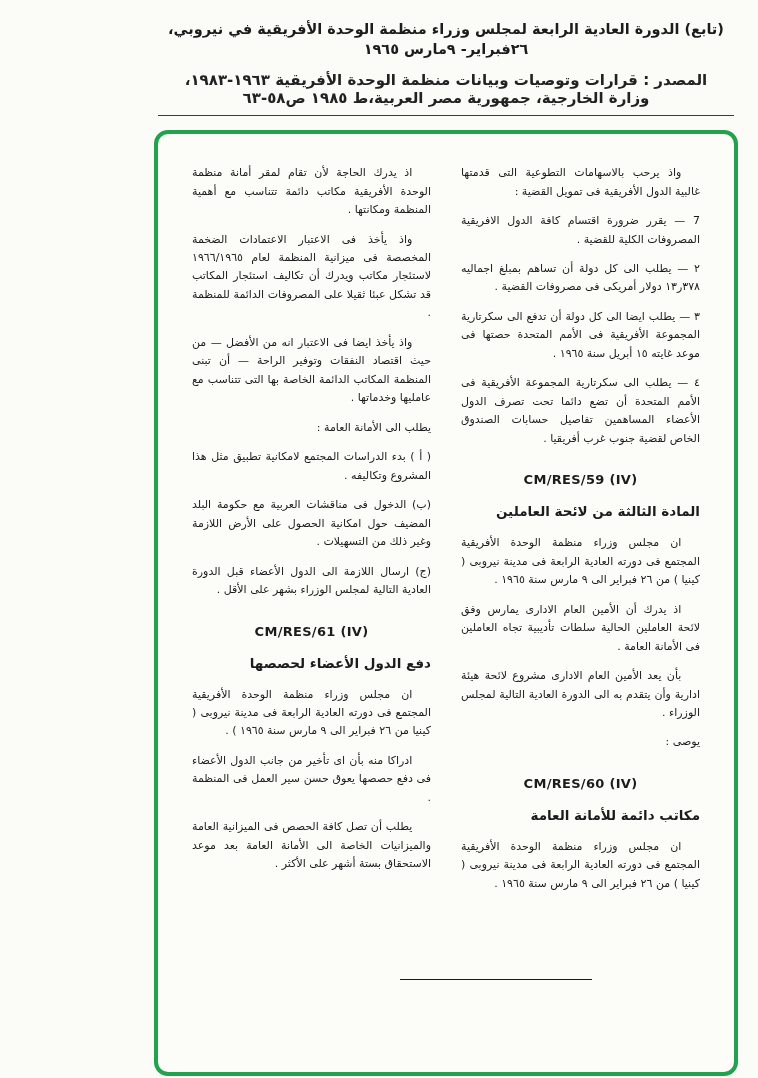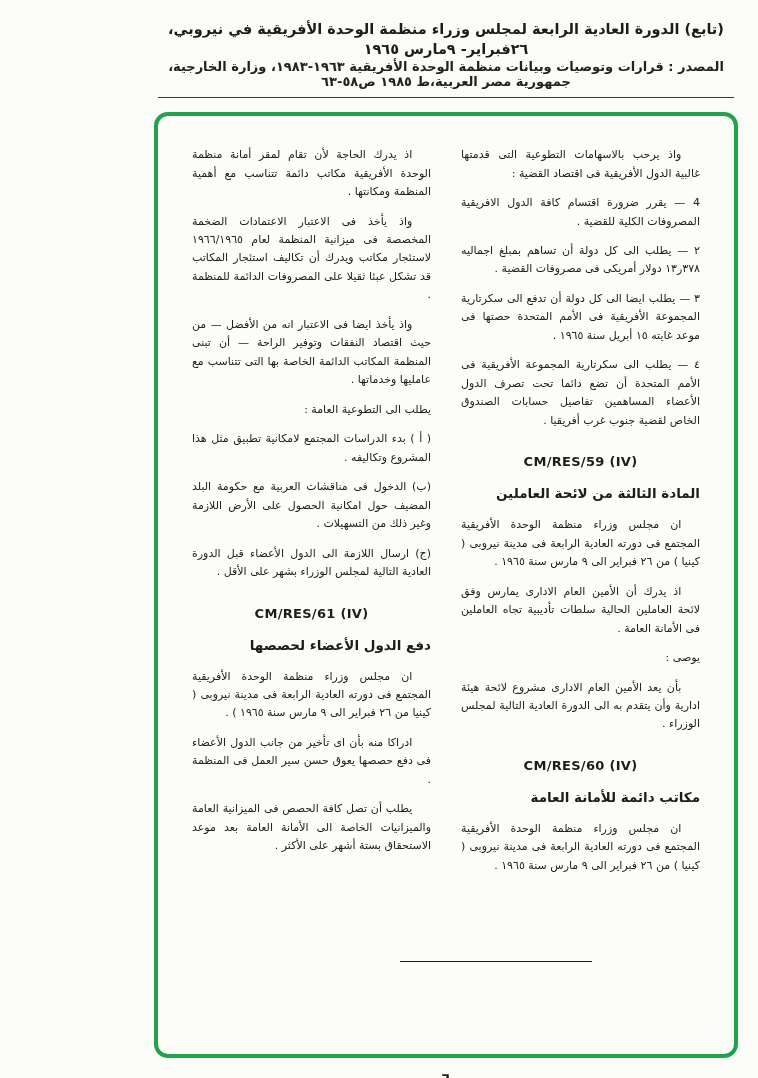--- a/index.html
+++ b/index.html
@@ -14,23 +14,23 @@
 
   
   .doc-header { padding-top: 20px; text-align: center; }
   .header-title {
     font-size: 14.5px;
     font-weight: bold;
     line-height: 1.35;
     padding: 0 30px;
   }
   .header-source {
-    font-size: 13px;
+    font-size: 15px;
     font-weight: bold;
-    margin-top: 0;
+    margin-top: 12px;
     padding: 0 28px;
     color: #222;
   }
   .header-rule {
     height: 1px;
     background: #3a3a3a;
     margin: 8px 24px 0 24px;
   }
 
   
@@ -103,41 +103,41 @@
   <header class="doc-header">
     <div class="header-title">(تابع) الدورة العادية الرابعة لمجلس وزراء منظمة الوحدة الأفريقية في نيروبي، ٢٦فبراير- ٩مارس ١٩٦٥</div>
     <div class="header-source">المصدر : قرارات وتوصيات وبيانات منظمة الوحدة الأفريقية ١٩٦٣-١٩٨٣، وزارة الخارجية، جمهورية مصر العربية،ط ١٩٨٥ ص٥٨-٦٣</div>
     <div class="header-rule"></div>
   </header>
 
   <main class="content-frame">
     <div class="columns">
 
       <section class="col col-right">
-        <p class="para">واذ يرحب بالاسهامات التطوعية التى قدمتها غالبية الدول الأفريقية فى اقتصاد القضية :</p>
-        <p class="para flush">4 — يقرر ضرورة اقتسام كافة الدول الافريقية المصروفات الكلية للقضية .</p>
+        <p class="para">واذ يرحب بالاسهامات التطوعية التى قدمتها غالبية الدول الأفريقية فى تمويل القضية :</p>
+        <p class="para flush">7 — يقرر ضرورة اقتسام كافة الدول الافريقية المصروفات الكلية للقضية .</p>
         <p class="para flush">٢ — يطلب الى كل دولة أن تساهم بمبلغ اجماليه ٣٧٨ر١٣ دولار أمريكى فى مصروفات القضية .</p>
         <p class="para flush">٣ — يطلب ايضا الى كل دولة أن تدفع الى سكرتارية المجموعة الأفريقية فى الأمم المتحدة حصتها فى موعد غايته ١٥ أبريل سنة ١٩٦٥ .</p>
         <p class="para flush">٤ — يطلب الى سكرتارية المجموعة الأفريقية فى الأمم المتحدة أن تضع دائما تحت تصرف الدول الأعضاء المساهمين تفاصيل حسابات الصندوق الخاص لقضية جنوب غرب أفريقيا .</p>
         <div class="res-ref">CM/RES/59 (IV)</div>
         <h3 class="res-heading">المادة الثالثة من لائحة العاملين</h3>
         <p class="para">ان مجلس وزراء منظمة الوحدة الأفريقية المجتمع فى دورته العادية الرابعة فى مدينة نيروبى ( كينيا ) من ٢٦ فبراير الى ٩ مارس سنة ١٩٦٥ .</p>
         <p class="para">اذ يدرك أن الأمين العام الادارى يمارس وفق لائحة العاملين الحالية سلطات تأديبية تجاه العاملين فى الأمانة العامة .</p>
+        <p class="para">بأن يعد الأمين العام الادارى مشروع لائحة هيئة ادارية وأن يتقدم به الى الدورة العادية التالية لمجلس الوزراء .</p>
         <p class="para flush">يوصى :</p>
-        <p class="para">بأن يعد الأمين العام الادارى مشروع لائحة هيئة ادارية وأن يتقدم به الى الدورة العادية التالية لمجلس الوزراء .</p>
         <div class="res-ref">CM/RES/60 (IV)</div>
         <h3 class="res-heading">مكاتب دائمة للأمانة العامة</h3>
         <p class="para">ان مجلس وزراء منظمة الوحدة الأفريقية المجتمع فى دورته العادية الرابعة فى مدينة نيروبى ( كينيا ) من ٢٦ فبراير الى ٩ مارس سنة ١٩٦٥ .</p>
       </section>
 
       <section class="col col-left">
         <p class="para">اذ يدرك الحاجة لأن تقام لمقر أمانة منظمة الوحدة الأفريقية مكاتب دائمة تتناسب مع أهمية المنظمة ومكانتها .</p>
         <p class="para">واذ يأخذ فى الاعتبار الاعتمادات الضخمة المخصصة فى ميزانية المنظمة لعام ١٩٦٦/١٩٦٥ لاستئجار مكاتب ويدرك أن تكاليف استئجار المكاتب قد تشكل عبئا ثقيلا على المصروفات الدائمة للمنظمة .</p>
         <p class="para">واذ يأخذ ايضا فى الاعتبار انه من الأفضل — من حيث اقتصاد النفقات وتوفير الراحة — أن تبنى المنظمة المكاتب الدائمة الخاصة بها التى تتناسب مع عامليها وخدماتها .</p>
-        <p class="para flush">يطلب الى التطوعية العامة :</p>
+        <p class="para flush">يطلب الى الأمانة العامة :</p>
         <p class="para flush">( أ ) بدء الدراسات المجتمع لامكانية تطبيق مثل هذا المشروع وتكاليفه .</p>
         <p class="para flush">(ب) الدخول فى مناقشات العربية مع حكومة البلد المضيف حول امكانية الحصول على الأرض اللازمة وغير ذلك من التسهيلات .</p>
         <p class="para flush">(ج) ارسال اللازمة الى الدول الأعضاء قبل الدورة العادية التالية لمجلس الوزراء بشهر على الأقل .</p>
         <div class="res-ref">CM/RES/61 (IV)</div>
         <h3 class="res-heading">دفع الدول الأعضاء لحصصها</h3>
         <p class="para">ان مجلس وزراء منظمة الوحدة الأفريقية المجتمع فى دورته العادية الرابعة فى مدينة نيروبى ( كينيا من ٢٦ فبراير الى ٩ مارس سنة ١٩٦٥ ) .</p>
         <p class="para">ادراكا منه بأن اى تأخير من جانب الدول الأعضاء فى دفع حصصها يعوق حسن سير العمل فى المنظمة .</p>
         <p class="para">يطلب أن تصل كافة الحصص فى الميزانية العامة والميزانيات الخاصة الى الأمانة العامة بعد موعد الاستحقاق بستة أشهر على الأكثر .</p>
       </section>
 

